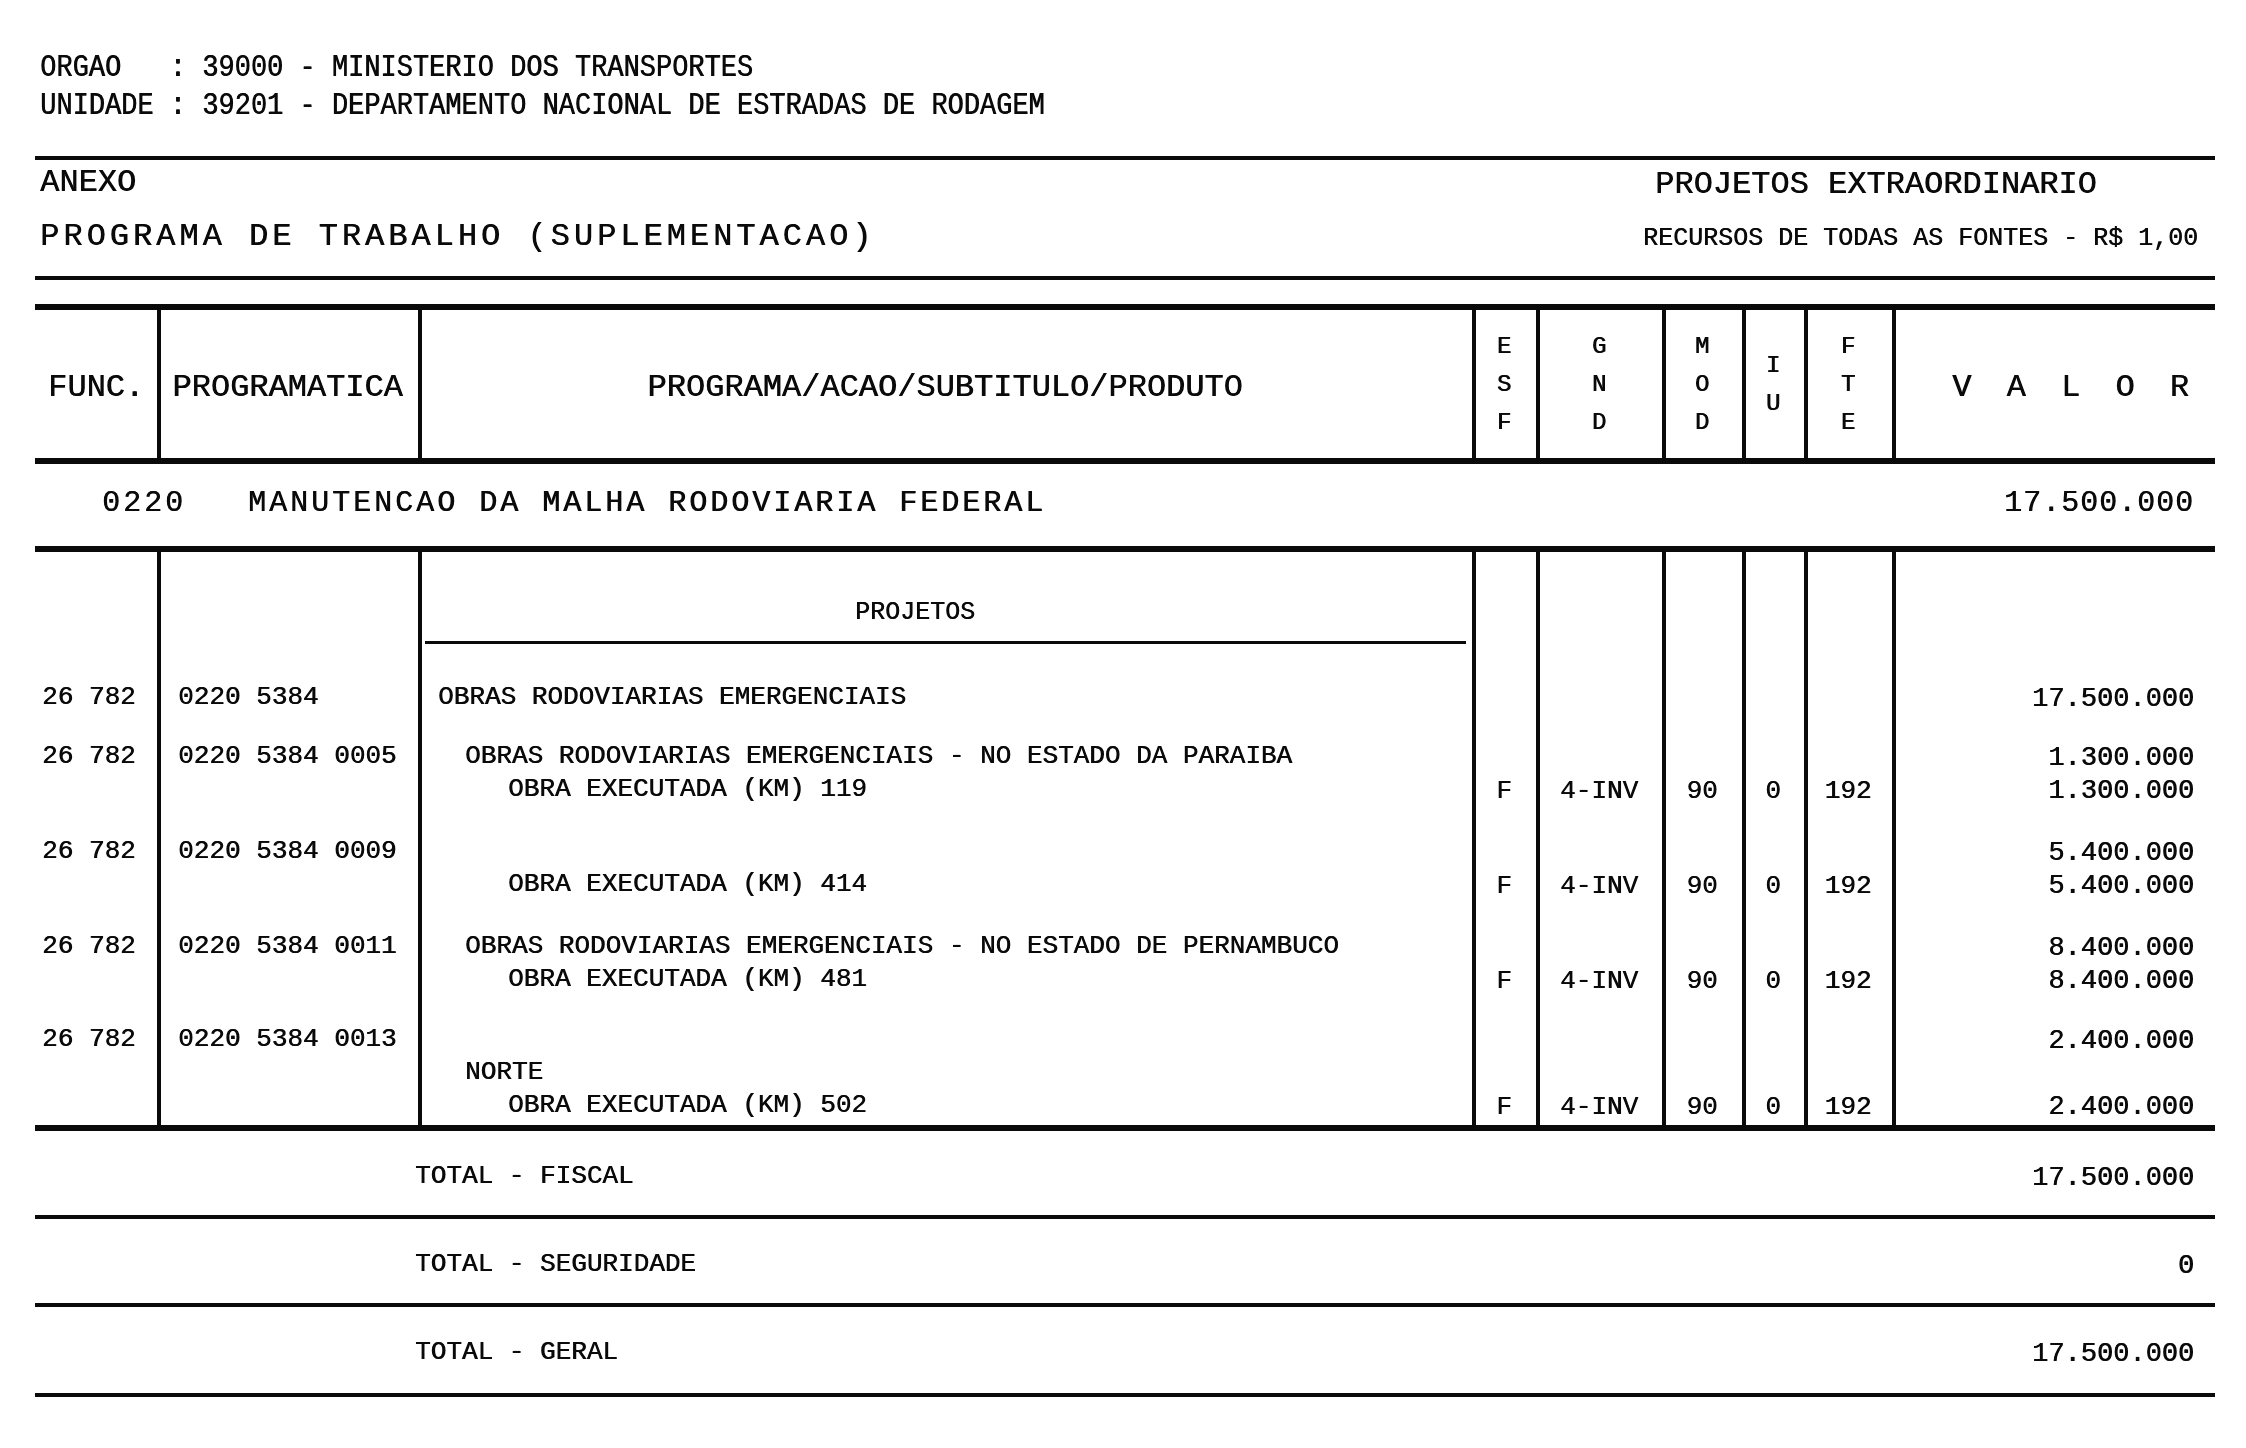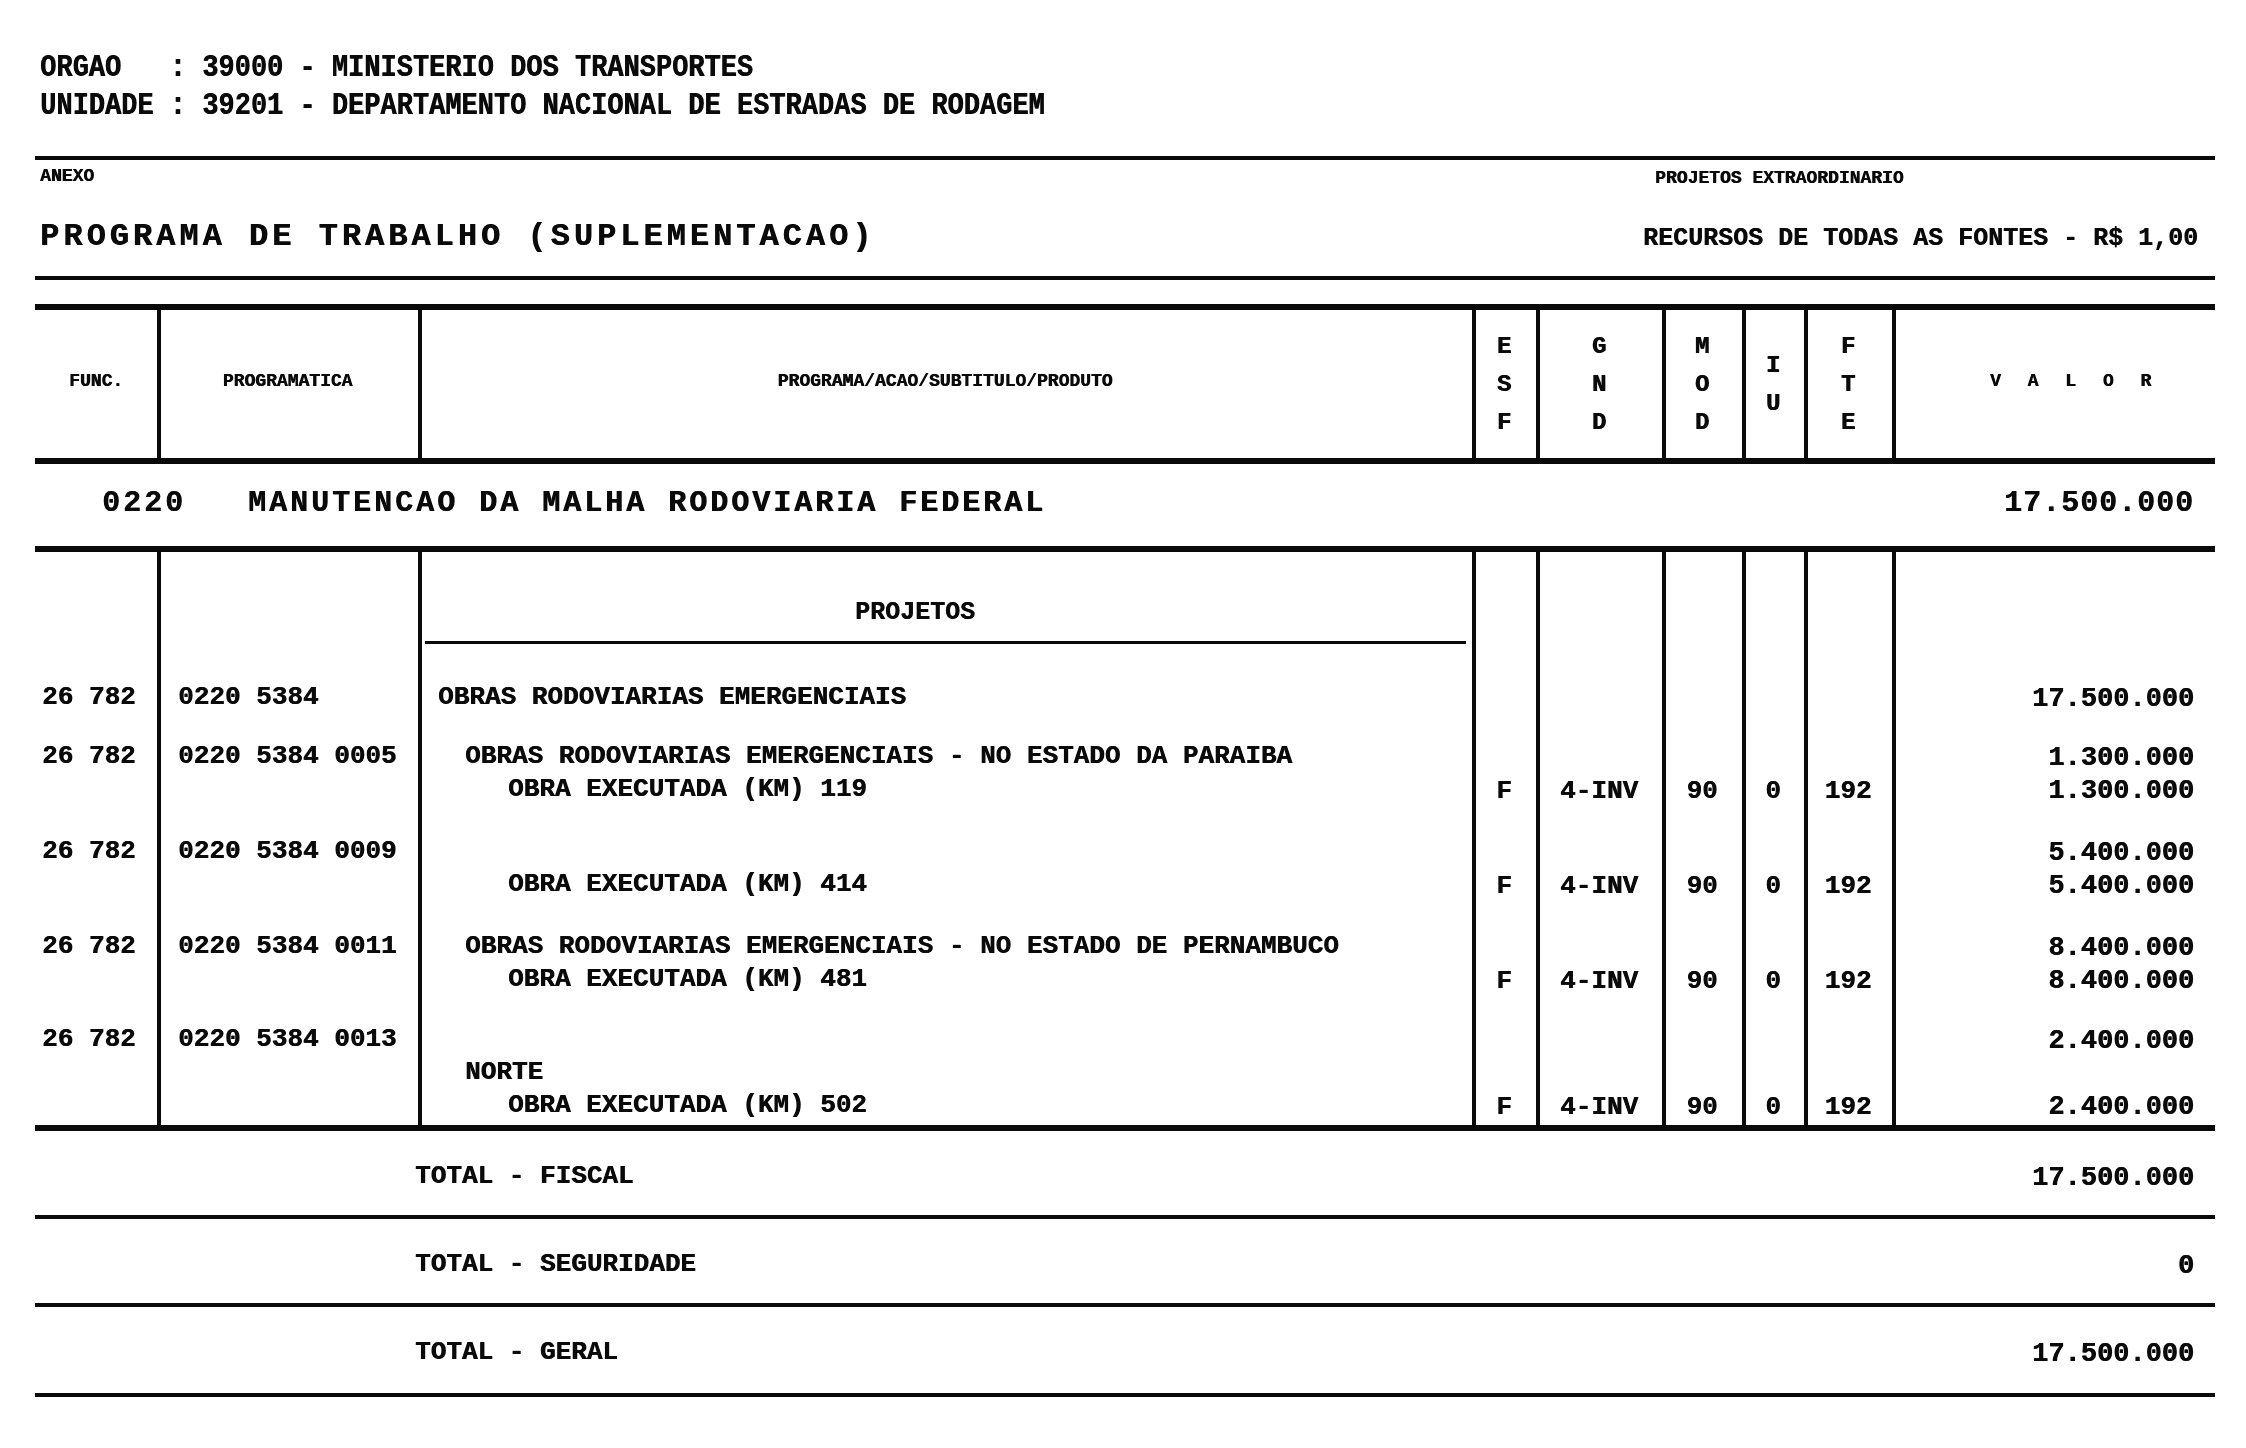--- a/index.html
+++ b/index.html
@@ -2,26 +2,26 @@
 <html><head>
 <meta charset="utf-8">
 <style>
   html,body{margin:0;padding:0;background:#e8e8e4;}
   .page{
     position:relative;
     width:2246px;height:1448px;
     background:#ffffff;
     color:#0a0a0a;
     font-family:"Liberation Mono","DejaVu Sans Mono",monospace;
-    font-weight:bold;
+    font-weight:normal;
     overflow:hidden;
   }
   .t{position:absolute;white-space:pre;line-height:1;text-shadow:0.6px 0 0 currentColor;}
   .tall{transform:scaleY(1.18);transform-origin:0 0;}
-  .fs24{font-size:18px;}
+  .fs24{font-size:32px;}
   .fs25{font-size:25px;}
   .fs26{font-size:26px;}
   .fs27{font-size:27px;}
   .fs29{font-size:32px;letter-spacing:4px;}
   .fs30{font-size:30px;letter-spacing:3px;}
   .num{text-align:left;font-size:27px;}
   .bignum{font-size:30px;letter-spacing:1px;}
   .c{text-align:center;}
   .hline{position:absolute;background:#0a0a0a;height:4px;}
   .thick{height:6px;}

